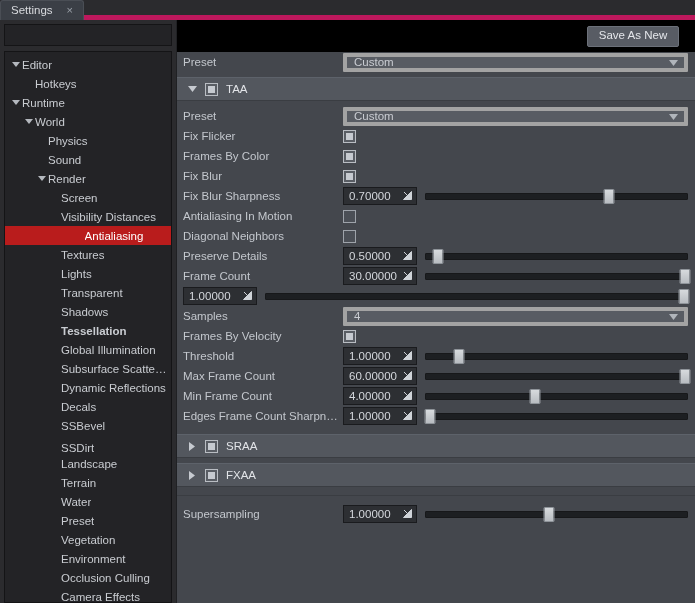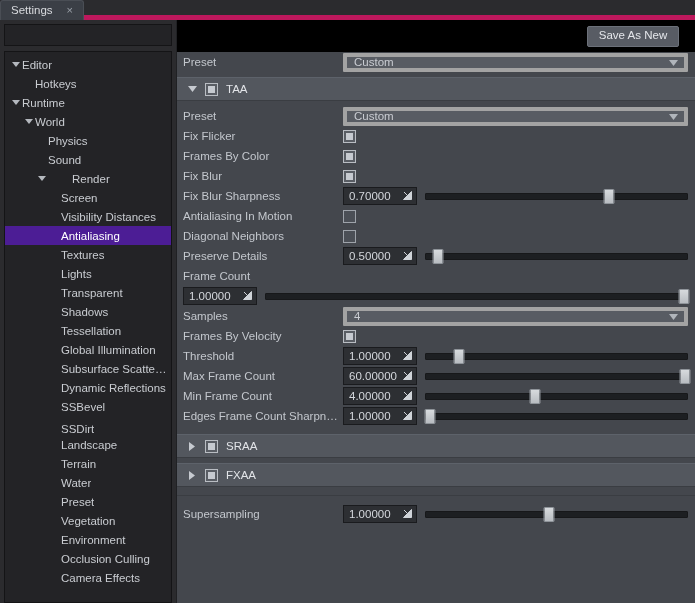--- a/index.html
+++ b/index.html
@@ -83,21 +83,21 @@
   .tree-item {
     height: 19px;
     display: flex;
     align-items: center;
     color: #c9ccd1;
     font-size: 11.5px;
     white-space: nowrap;
     cursor: default;
     padding-right: 4px;
   }
-  .tree-item.selected { background: #4c1d95; color: #ffffff; }
+  .tree-item.selected { background: #b91c1c; color: #ffffff; justify-content: center; }
   .tree-arrow {
     width: 13px;
     flex: 0 0 13px;
     display: flex;
     align-items: center;
     justify-content: center;
     color: #b4b8be;
   }
   .tree-arrow svg { display: block; }
   .tree-label { overflow: hidden; text-overflow: ellipsis; }
@@ -298,21 +298,21 @@
           <span class="tree-label">World</span>
         </div>
         <div class="tree-item" style="padding-left: 30px;">
           <span class="tree-arrow"></span>
           <span class="tree-label">Physics</span>
         </div>
         <div class="tree-item" style="padding-left: 30px;">
           <span class="tree-arrow"></span>
           <span class="tree-label">Sound</span>
         </div>
-        <div class="tree-item" style="padding-left: 30px; gap: 24px;">
+        <div class="tree-item" style="padding-left: 30px;">
           <span class="tree-arrow">
             <svg width="8" height="5" viewBox="0 0 8 5">
               <path d="M0 0 L8 0 L4 5 Z" fill="currentColor"></path>
             </svg>
           </span>
           <span class="tree-label">Render</span>
         </div>
         <div class="tree-item" style="padding-left: 43px;">
           <span class="tree-arrow"></span>
           <span class="tree-label">Screen</span>
@@ -334,35 +334,39 @@
           <span class="tree-label">Lights</span>
         </div>
         <div class="tree-item" style="padding-left: 43px;">
           <span class="tree-arrow"></span>
           <span class="tree-label">Transparent</span>
         </div>
         <div class="tree-item" style="padding-left: 43px;">
           <span class="tree-arrow"></span>
           <span class="tree-label">Shadows</span>
         </div>
-        <div class="tree-item" style="padding-left: 43px;">
+        <div class="tree-item" style="padding-left: 43px; font-weight: bold;">
           <span class="tree-arrow"></span>
           <span class="tree-label">Tessellation</span>
         </div>
         <div class="tree-item" style="padding-left: 43px;">
           <span class="tree-arrow"></span>
           <span class="tree-label">Global Illumination</span>
         </div>
         <div class="tree-item" style="padding-left: 43px;">
           <span class="tree-arrow"></span>
           <span class="tree-label">Subsurface Scattering</span>
         </div>
         <div class="tree-item" style="padding-left: 43px;">
           <span class="tree-arrow"></span>
           <span class="tree-label">Dynamic Reflections</span>
+        </div>
+        <div class="tree-item" style="padding-left: 43px;">
+          <span class="tree-arrow"></span>
+          <span class="tree-label">Decals</span>
         </div>
         <div class="tree-item" style="padding-left: 43px;">
           <span class="tree-arrow"></span>
           <span class="tree-label">SSBevel</span>
         </div>
         <div class="tree-item" style="padding-left: 43px; align-items: flex-end;">
           <span class="tree-arrow"></span>
           <span class="tree-label">SSDirt</span>
         </div>
         <div class="tree-item" style="padding-left: 43px;">
@@ -524,20 +528,34 @@
           </div>
           <div class="slider">
             <div class="track"></div>
             <div class="thumb" style="left: 5%;"></div>
           </div>
         </div>
       </div>
 
       <div class="row">
         <div class="row-label">Frame Count</div>
+        <div class="row-field">
+          <div class="numfield">
+            <span class="nval">30.00000</span>
+            <span class="ngrip">
+              <svg width="9" height="9" viewBox="0 0 9 9">
+                  <path d="M8.5 0.5 L8.5 8.5 L0.5 8.5 Z M1 1 L7 7" stroke="currentColor" stroke-width="1" fill="currentColor"></path>
+                </svg>
+            </span>
+          </div>
+          <div class="slider">
+            <div class="track"></div>
+            <div class="thumb" style="left: 99%;"></div>
+          </div>
+        </div>
       </div>
 
       <div class="row">
         <div class="row-field">
           <div class="numfield">
             <span class="nval">1.00000</span>
             <span class="ngrip">
               <svg width="9" height="9" viewBox="0 0 9 9">
                   <path d="M8.5 0.5 L8.5 8.5 L0.5 8.5 Z M1 1 L7 7" stroke="currentColor" stroke-width="1" fill="currentColor"></path>
                 </svg>

